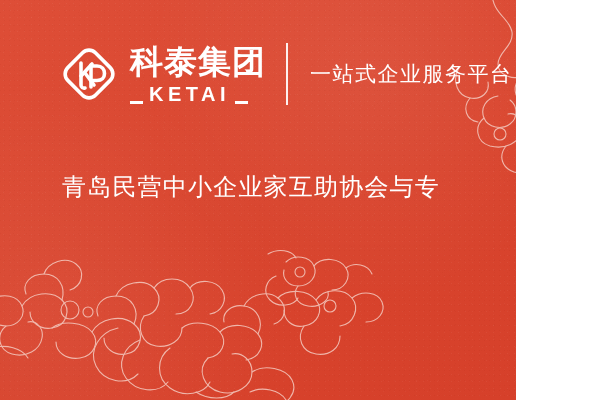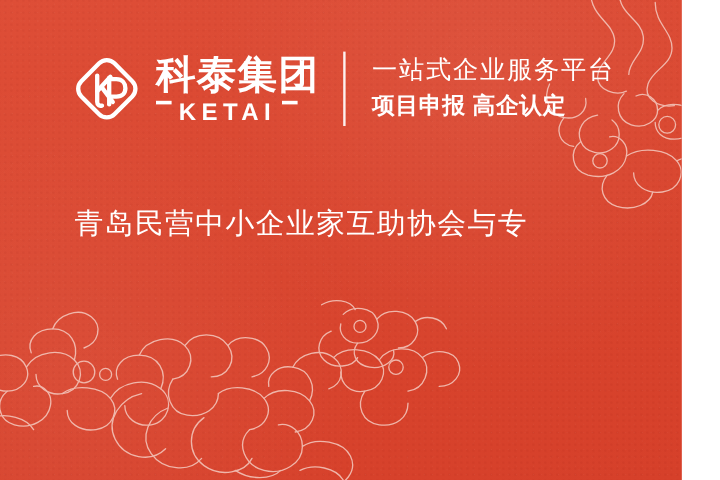--- a/index.html
+++ b/index.html
@@ -6,21 +6,21 @@
     margin: 0;
     padding: 0;
     background: #ffffff;
   }
   body {
     font-family: "Liberation Sans", "DejaVu Sans", sans-serif;
   }
 
   .banner {
     position: relative;
-    width: 568px;
+    width: 516px;
     height: 400px;
     overflow: hidden;
     background: #DC4A33;
     background-image:
       radial-gradient(circle at 72% 18%, rgba(255,255,255,0.055) 0%, rgba(255,255,255,0) 46%),
       radial-gradient(circle at 10% 78%, rgba(255,255,255,0.05) 0%, rgba(255,255,255,0) 42%),
       linear-gradient(165deg, #DE4E37 0%, #D9452E 52%, #D6402A 100%);
   }
 
   
@@ -78,21 +78,21 @@
     color: #ffffff;
     font-size: 33px;
     font-weight: bold;
     letter-spacing: 1px;
     line-height: 1.12;
     white-space: nowrap;
   }
 
   .brand-en-row {
     display: flex;
-    align-items: flex-start;
+    align-items: flex-end;
     margin-top: 3px;
   }
   .brand-dash {
     display: block;
     width: 13px;
     height: 3px;
     background: #ffffff;
     flex: 0 0 auto;
   }
   .brand-en {
@@ -271,21 +271,20 @@
           <span class="brand-en">KETAI</span>
           <span class="brand-dash"></span>
         </div>
       </div>
     </div>
 
     <div class="divider"></div>
 
     <div class="slogan">
       <div class="slogan-main">一站式企业服务平台</div>
-      <div class="slogan-sub">项目申报 高企认定</div>
     </div>
   </div>
 
   <div class="title-block">
     <div class="title-line">青岛民营中小企业家互助协会与专</div>
   </div>
 
 </div>
 
 </body></html>

